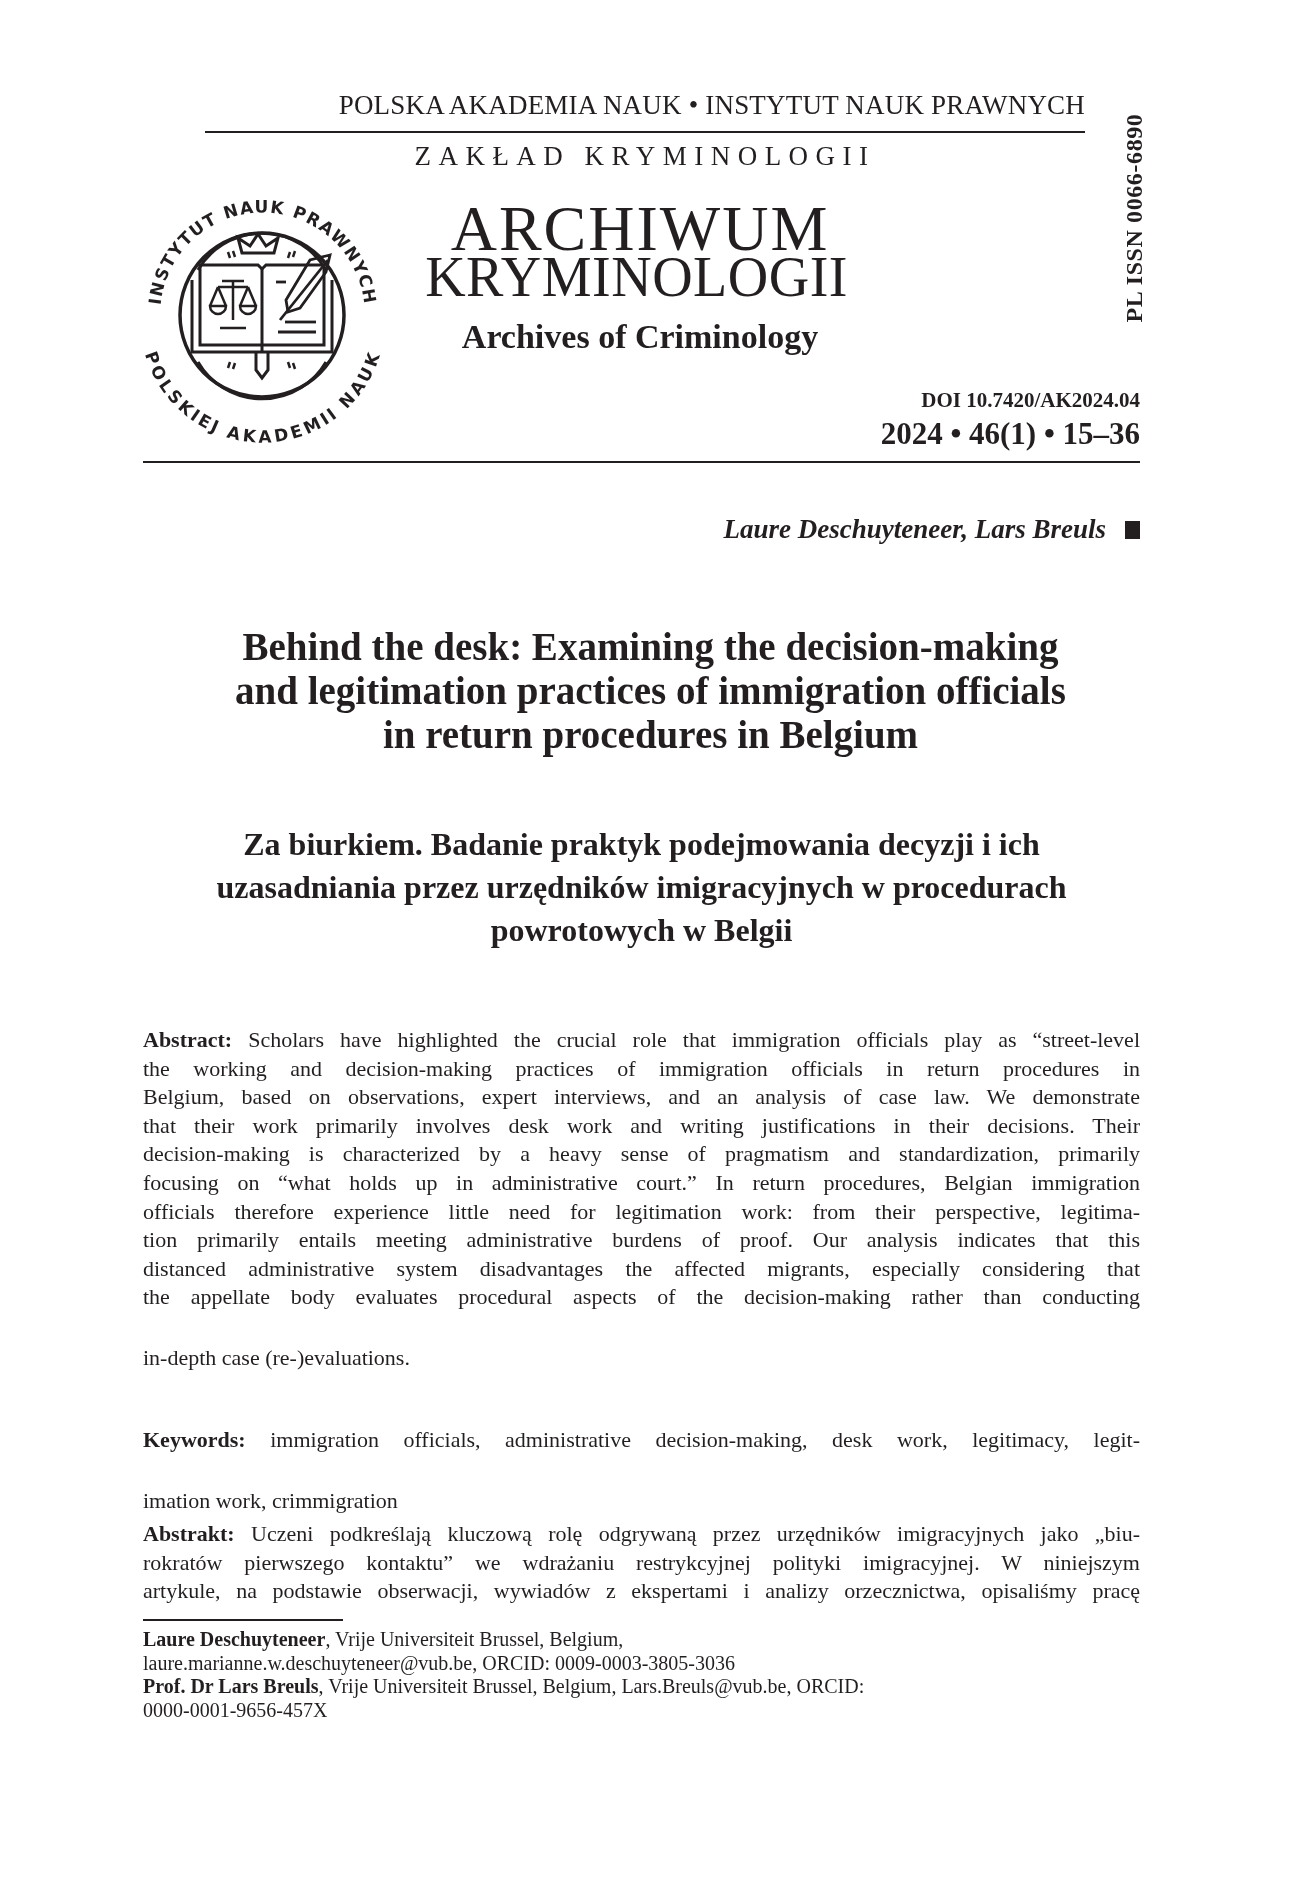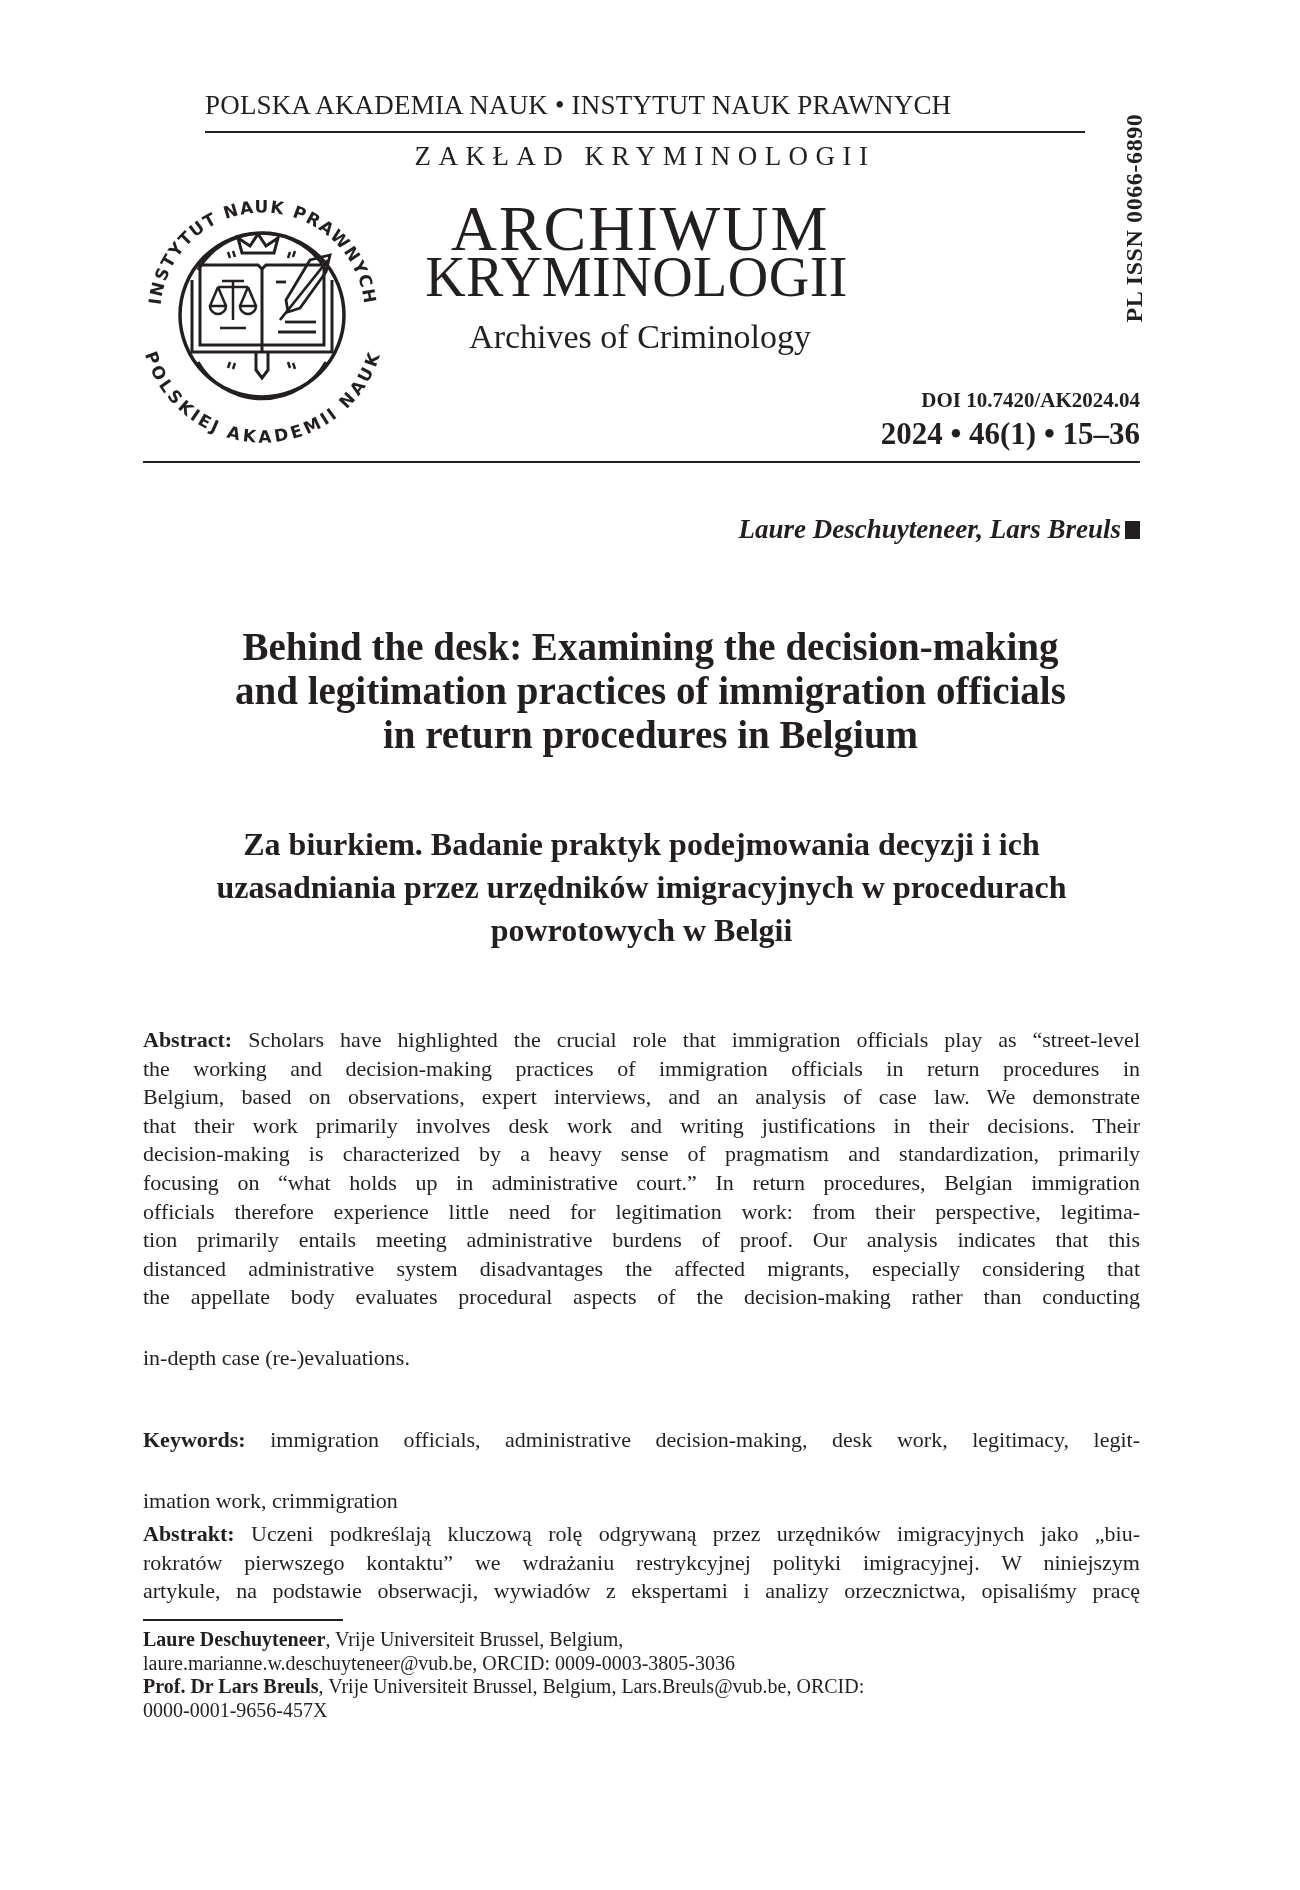--- a/index.html
+++ b/index.html
@@ -1,34 +1,34 @@
 <!DOCTYPE html>
 <html><head>
 <meta charset="utf-8">
 <style>
   html, body { margin: 0; padding: 0; background: #ffffff; }
   body { width: 1300px; height: 1890px; position: relative; overflow: hidden;
          font-family: "Liberation Serif", "DejaVu Serif", serif; color: #231f20; }
   .abs { position: absolute; }
   .rule { position: absolute; background: #231f20; height: 2px; }
 
-  .hdr-top { left: 205px; width: 880px; top: 90px; text-align: left; font-size: 27px; letter-spacing: 0.2px; white-space: nowrap; }
+  .hdr-top { left: 205px; width: 880px; top: 90px; text-align: right; font-size: 27px; letter-spacing: 0.2px; white-space: nowrap; }
   .hdr-zaklad { left: 205px; width: 880px; top: 141px; text-align: center; font-size: 27px; letter-spacing: 7.5px; white-space: nowrap; }
   .jt-archiwum { left: 420px; width: 440px; top: 197px; text-align: center; font-size: 64px; line-height: 64px; letter-spacing: 2px; white-space: nowrap; }
   .jt-krymin { left: 408px; width: 440px; top: 249px; text-align: right; font-size: 56px; line-height: 56px; letter-spacing: 0.5px; white-space: nowrap; }
-  .jt-archives { left: 420px; width: 440px; top: 318px; text-align: center; font-size: 34px; font-weight: normal; white-space: nowrap; }
+  .jt-archives { left: 420px; width: 440px; top: 318px; text-align: center; font-size: 34px; font-weight: bold; white-space: nowrap; }
 
   .issn { left: 1118px; top: 92px; width: 32px; height: 252px; }
   .issn span { position: absolute; left: 50%; top: 50%; transform: translate(-50%, -50%) rotate(-90deg);
                font-size: 24px; font-weight: bold; white-space: nowrap; letter-spacing: 0.6px; }
 
   .doi { right: 160px; top: 388px; font-size: 21px; font-weight: bold; white-space: nowrap; }
   .issue { right: 160px; top: 416px; font-size: 31px; font-weight: bold; white-space: nowrap; }
 
-  .authors { right: 160px; top: 514px; font-size: 27px; font-style: italic; font-weight: bold; white-space: nowrap; display: flex; align-items: center; gap: 4px; }
+  .authors { right: 160px; top: 514px; font-size: 27px; font-style: italic; font-weight: bold; white-space: nowrap; display: flex; align-items: center; gap: 19px; }
   .authors .sq { width: 15px; height: 18px; background: #231f20; display: inline-block; }
 
   .title-en { left: 152px; width: 997px; top: 625px; text-align: center; font-size: 39px; line-height: 44px; font-weight: bold; }
   .title-pl { left: 143px; width: 997px; top: 823px; text-align: center; font-size: 32px; line-height: 43px; font-weight: bold; }
   .title-en div, .title-pl div { white-space: nowrap; }
 
   .para { left: 143px; width: 997px; font-size: 22px; line-height: 28.6px; }
   .para .ln { display: block; text-align: justify; text-align-last: justify; white-space: nowrap; height: 28.6px; overflow: visible; }
   .para .ln.last { text-align-last: left; margin-top: 32px; }
   .para b { font-weight: bold; }

